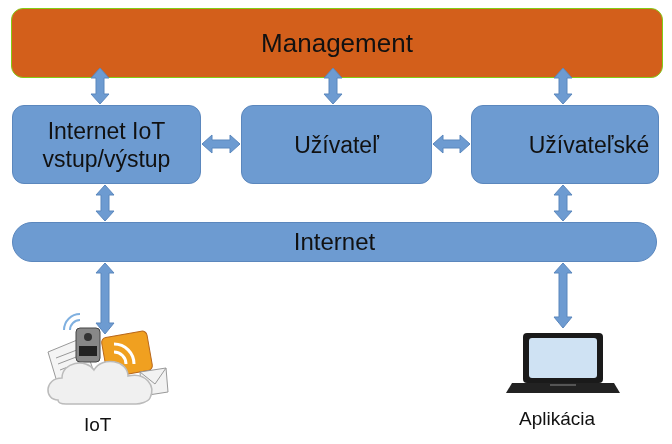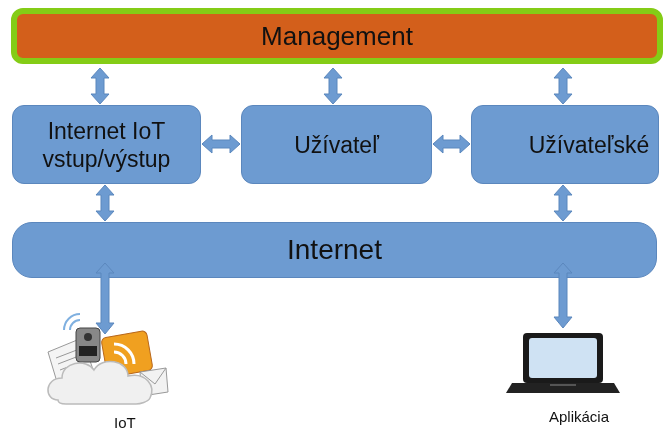--- a/index.html
+++ b/index.html
@@ -1,28 +1,28 @@
 <!DOCTYPE html>
 <html><head>
 <meta charset="utf-8">
 <style>
   html, body { margin:0; padding:0; background:#ffffff; }
   body { width:672px; height:444px; position:relative; overflow:hidden;
          font-family:"Liberation Sans", sans-serif; }
   .box { position:absolute; display:flex; align-items:center; justify-content:center;
          text-align:center; color:#111; box-sizing:border-box; }
-  .mgmt { left:11px; top:8px; width:500px; height:56px; background:#d35f1b;
-          border:6px solid #84cc16; border-radius:12px; font-size:26px; width:652px; }
+  .mgmt { left:11px; top:8px; width:500px; height:70px; background:#d35f1b;
+          border:1px solid #84cc16; border-radius:12px; font-size:26px; width:652px; }
   .blue { background:#6d9bd1; border:1px solid #5b87bd; }
   .rbox { border-radius:12px; font-size:23px; line-height:28px; }
   .b1 { left:12px; top:105px; width:189px; height:79px; }
   .b2 { left:241px; top:105px; width:191px; height:79px; }
   .b3 { left:471px; top:105px; width:188px; height:79px;padding-left:48px; }
-  .internet { left:12px; top:222px; width:645px; height:56px; font-size:28px;border-radius:20px; }
-  .label { position:absolute; font-size:15px; color:#111;margin-left:30px; }
+  .internet { left:12px; top:222px; width:645px; height:40px; font-size:24px;border-radius:20px; }
+  .label { position:absolute; font-size:19px; color:#111; }
   svg.arrows { position:absolute; left:0; top:0; }
 </style>
 </head>
 <body>
 
 <div class="box mgmt">
   <span>Management</span>
 </div>
 
 <div class="box blue rbox b1">

